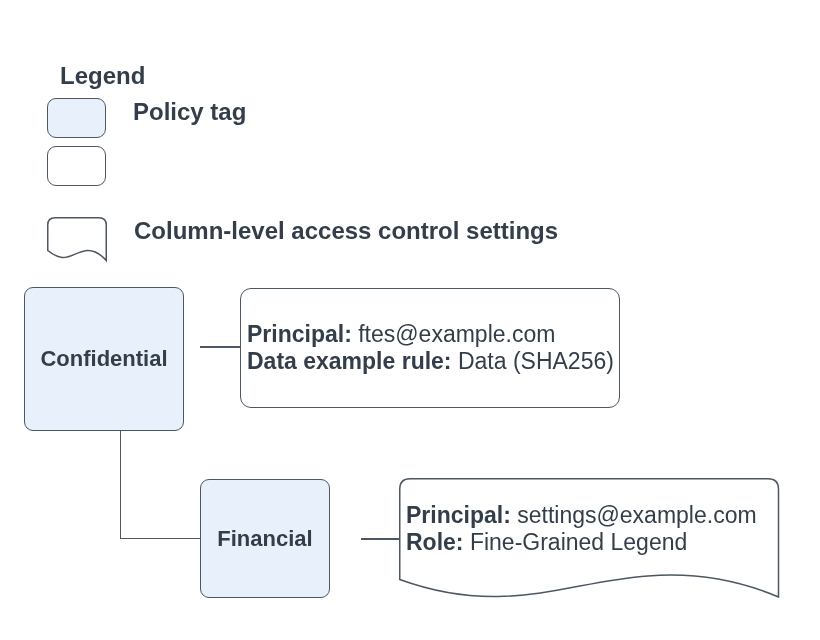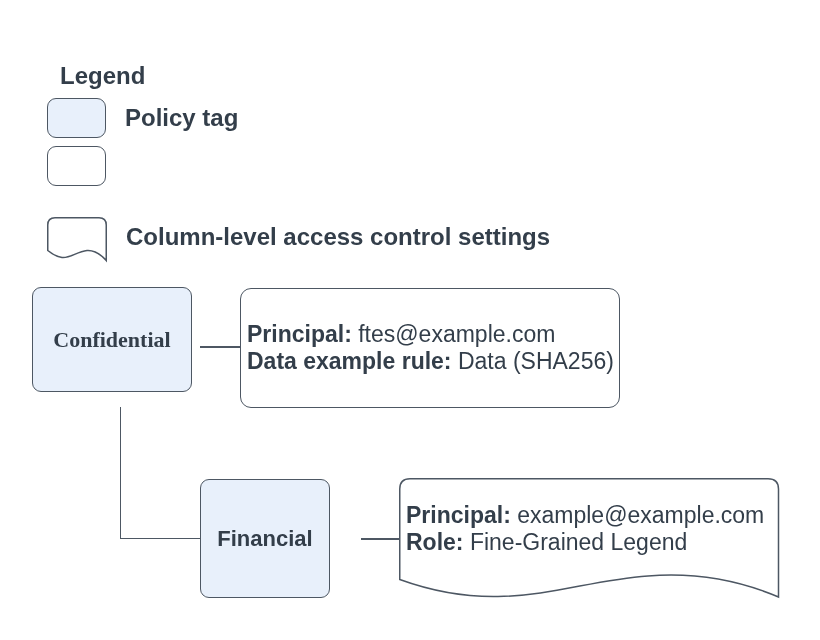--- a/index.html
+++ b/index.html
@@ -18,21 +18,21 @@
   }
   .abs { position: absolute; }
 
   
   .legend-title {
     left: 44px; top: 62px;
     font-size: 24px; font-weight: bold; color: var(--text); margin-left: 16px;
   }
   .legend-row {
     left: 47px; height: 40px;
-    display: flex; align-items: center; gap: 19px;
+    display: flex; align-items: flex-start; gap: 27px;
   }
   .row-1 { top: 98px; } .row-2 { top: 146px; } .row-3 { top: 193px; margin-top: 24px; }
   .swatch {
     width: 59px; height: 40px; box-sizing: border-box;
     border: 1.5px solid var(--stroke); border-radius: 9px;
     flex: 0 0 auto;
   }
   .swatch-blue  { background: var(--policy-tag-fill); }
   .swatch-white { background: var(--card-fill); }
   .swatch-svg { width: 60px; height: 46px; flex: 0 0 auto; align-self: flex-start; }
@@ -41,21 +41,21 @@
   }
 
   
   .node {
     background: var(--policy-tag-fill);
     border: 1.5px solid var(--stroke); border-radius: 9px;
     box-sizing: border-box;
     display: flex; align-items: center; justify-content: center;
     font-size: 22px; font-weight: bold; color: var(--text);
   }
-  .node-confidential { left: 32px;  top: 287px; width: 160px; height: 105px; font-family: Liberation Serif, serif; }
+  .node-confidential { left: 24px;  top: 287px; width: 160px; height: 144px; }
   .node-financial    { left: 200px; top: 479px; width: 130px; height: 119px; }
 
   
   .card-text {
     font-size: 23px; line-height: 27px; color: var(--text); white-space: nowrap;
   }
   .card-rounded {
     left: 240px; top: 288px; width: 380px; height: 120px;
     box-sizing: border-box;
     background: var(--card-fill);
@@ -117,15 +117,15 @@
 
 <svg class="abs card-wavy-svg" viewBox="0 0 381 124" xmlns="http://www.w3.org/2000/svg">
   <path class="shape" d="M 11 0.75 H 369 Q 379.5 0.75 379.5 11 V 119
     C 344 104, 299 94, 249 98
     C 194 102, 154 117.5, 99 118.5
     C 61 119.2, 27 111, 0.75 101.5
     V 11 Q 0.75 0.75 11 0.75 Z"></path>
 </svg>
 
 <div class="abs card-wavy-text card-text">
-  <div><span class="k">Principal:</span><span> example@example.com</span></div>
+  <div><span class="k">Principal:</span><span> settings@example.com</span></div>
   <div><span class="k">Role:</span><span> Fine-Grained Legend</span></div>
 </div>
 
 </body></html>

